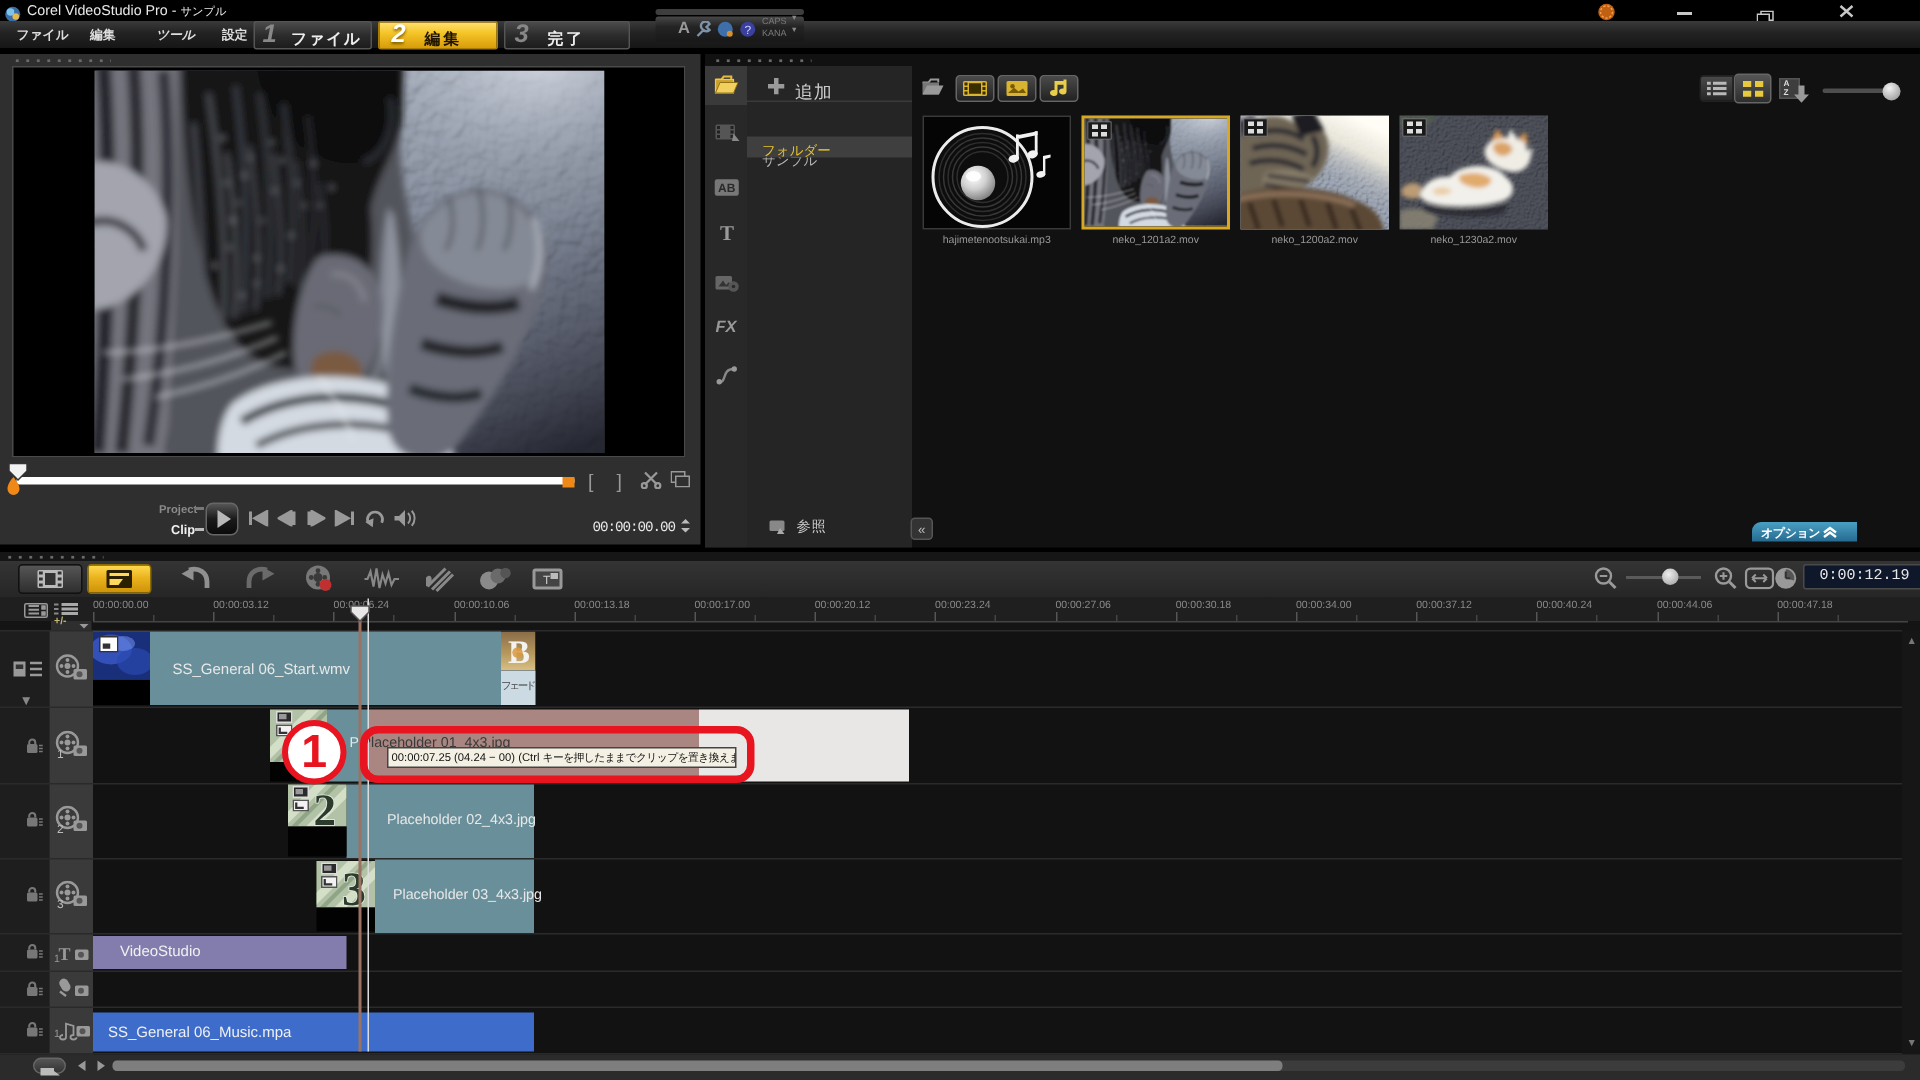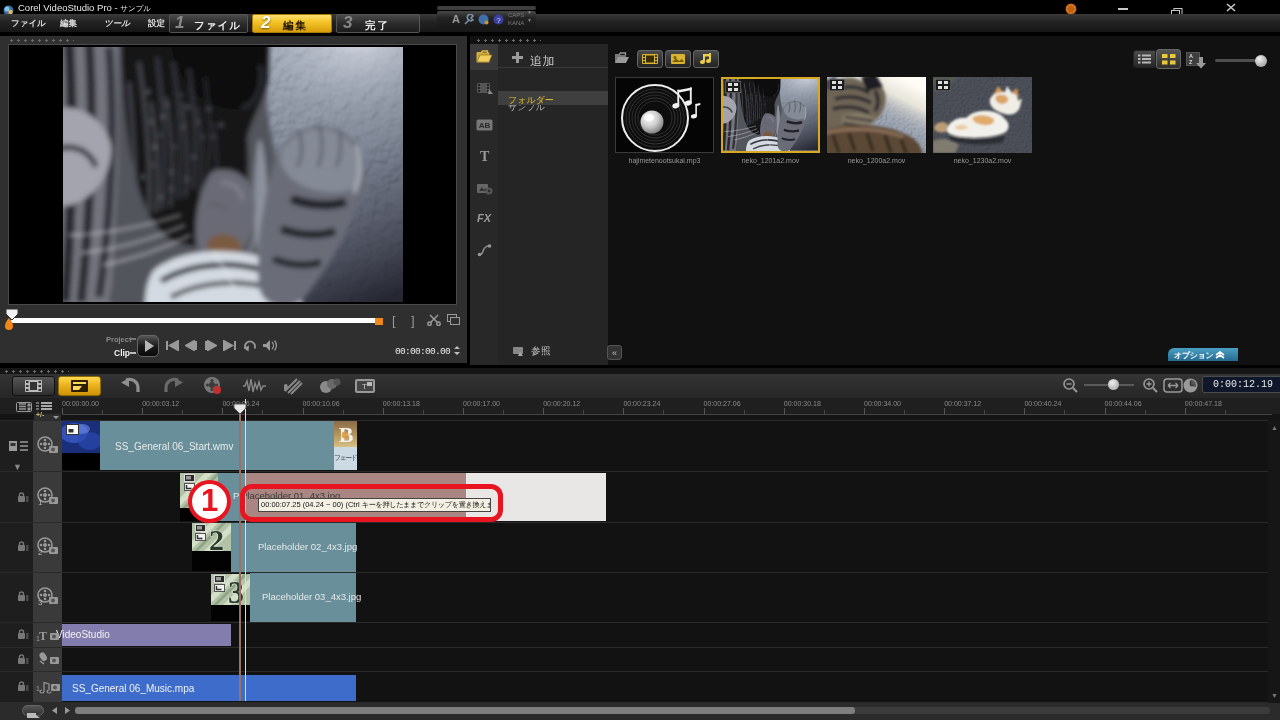--- a/index.html
+++ b/index.html
@@ -731,21 +731,21 @@
 <svg class="abs" style="left:214px;top:575px;" width="11" height="8">
     <rect x="0.5" y="0.5" width="10" height="7" fill="#2a2a2a" stroke="#ddd"></rect>
     <rect x="2" y="2" width="5" height="3.5" fill="#999"></rect>
   </svg>
 <svg class="abs" style="left:214px;top:584px;" width="11" height="8">
     <rect x="0.5" y="0.5" width="10" height="7" fill="#f2f2f2" stroke="#555"></rect>
     <path d="M2.5 2 v3.5 h5" stroke="#333" stroke-width="1.5" fill="none"></path>
   </svg>
 
 <div class="abs" style="left:62px;top:624px;width:169px;height:22px;background:#837dad;"></div>
-<div class="abs" style="left:56px;top:629px;color:#f0f0f0;font-size:10px;">VideoStudio</div>
+<div class="abs" style="left:80px;top:629px;color:#f0f0f0;font-size:10px;">VideoStudio</div>
 
 <div class="abs" style="left:62px;top:675px;width:294px;height:26px;background:#3d6ccb;"></div>
 <div class="abs" style="left:72px;top:683px;color:#f0f0f0;font-size:10px;">SS_General 06_Music.mpa</div>
 
 <div id="headers">
     <svg class="abs" style="left:36px;top:436px;" width="24" height="19">
       <circle cx="9" cy="8" r="7" fill="none" stroke="#999" stroke-width="1.6"></circle>
       <circle cx="9" cy="8" r="2" fill="#999"></circle>
       <circle cx="9" cy="4" r="1.3" fill="#999"></circle>
       <circle cx="9" cy="12" r="1.3" fill="#999"></circle>

